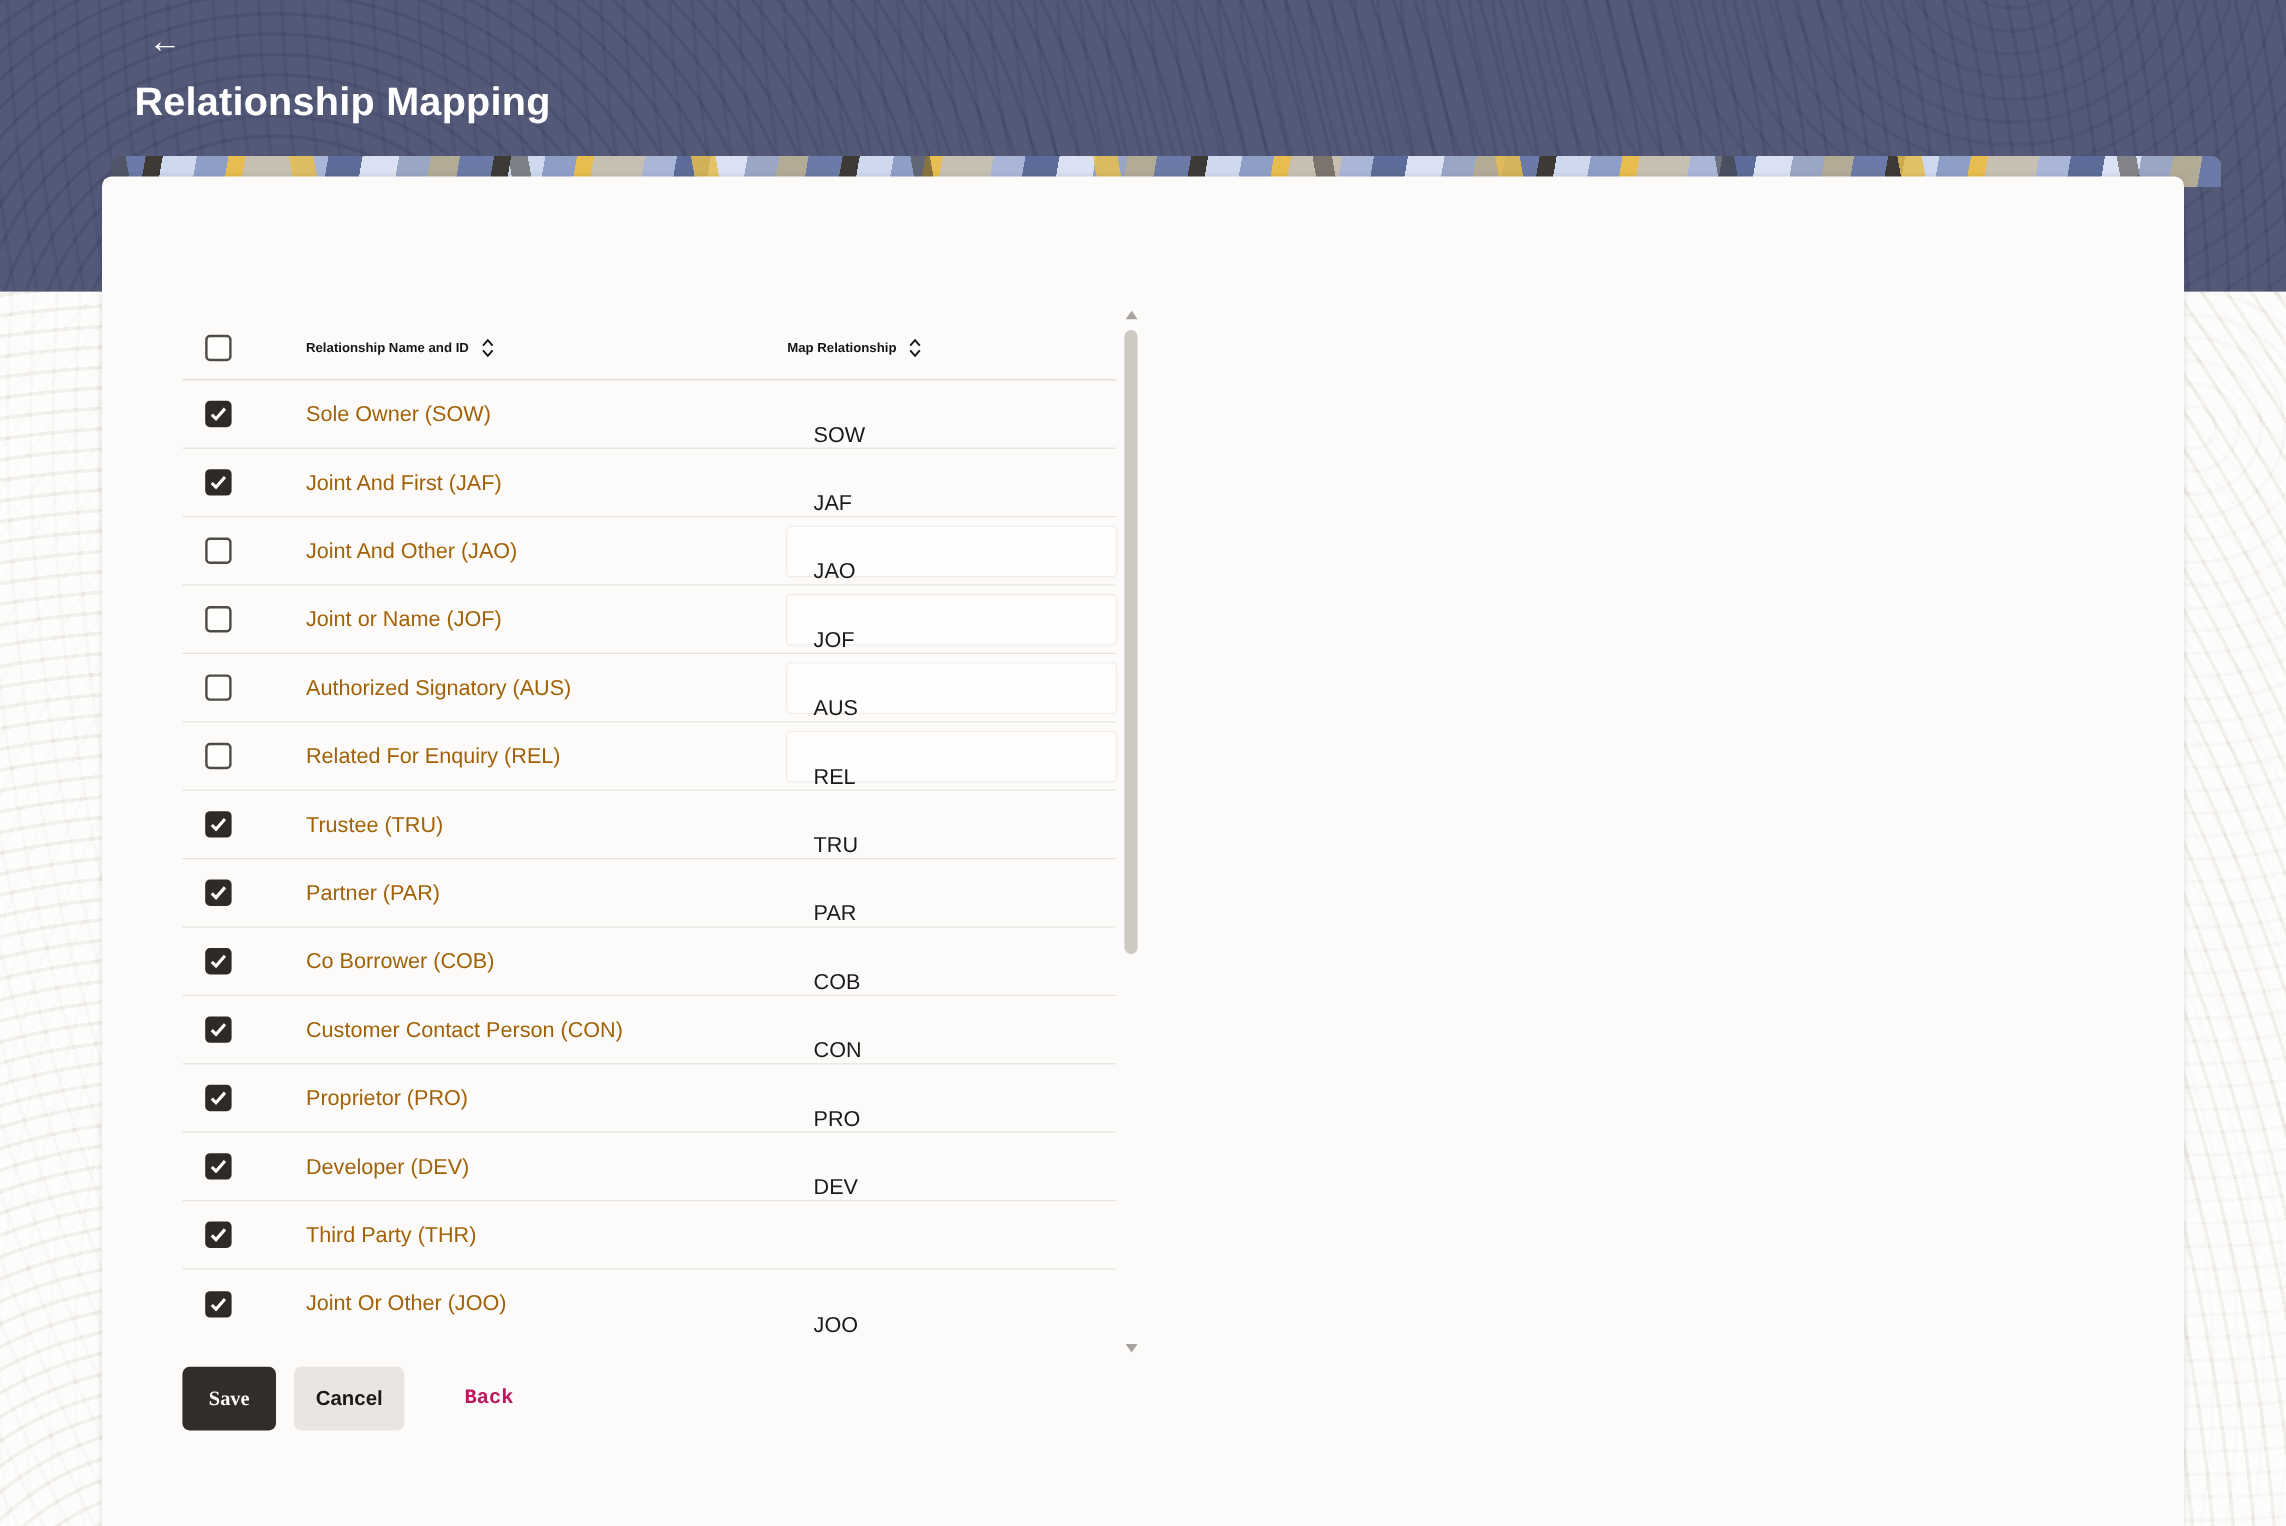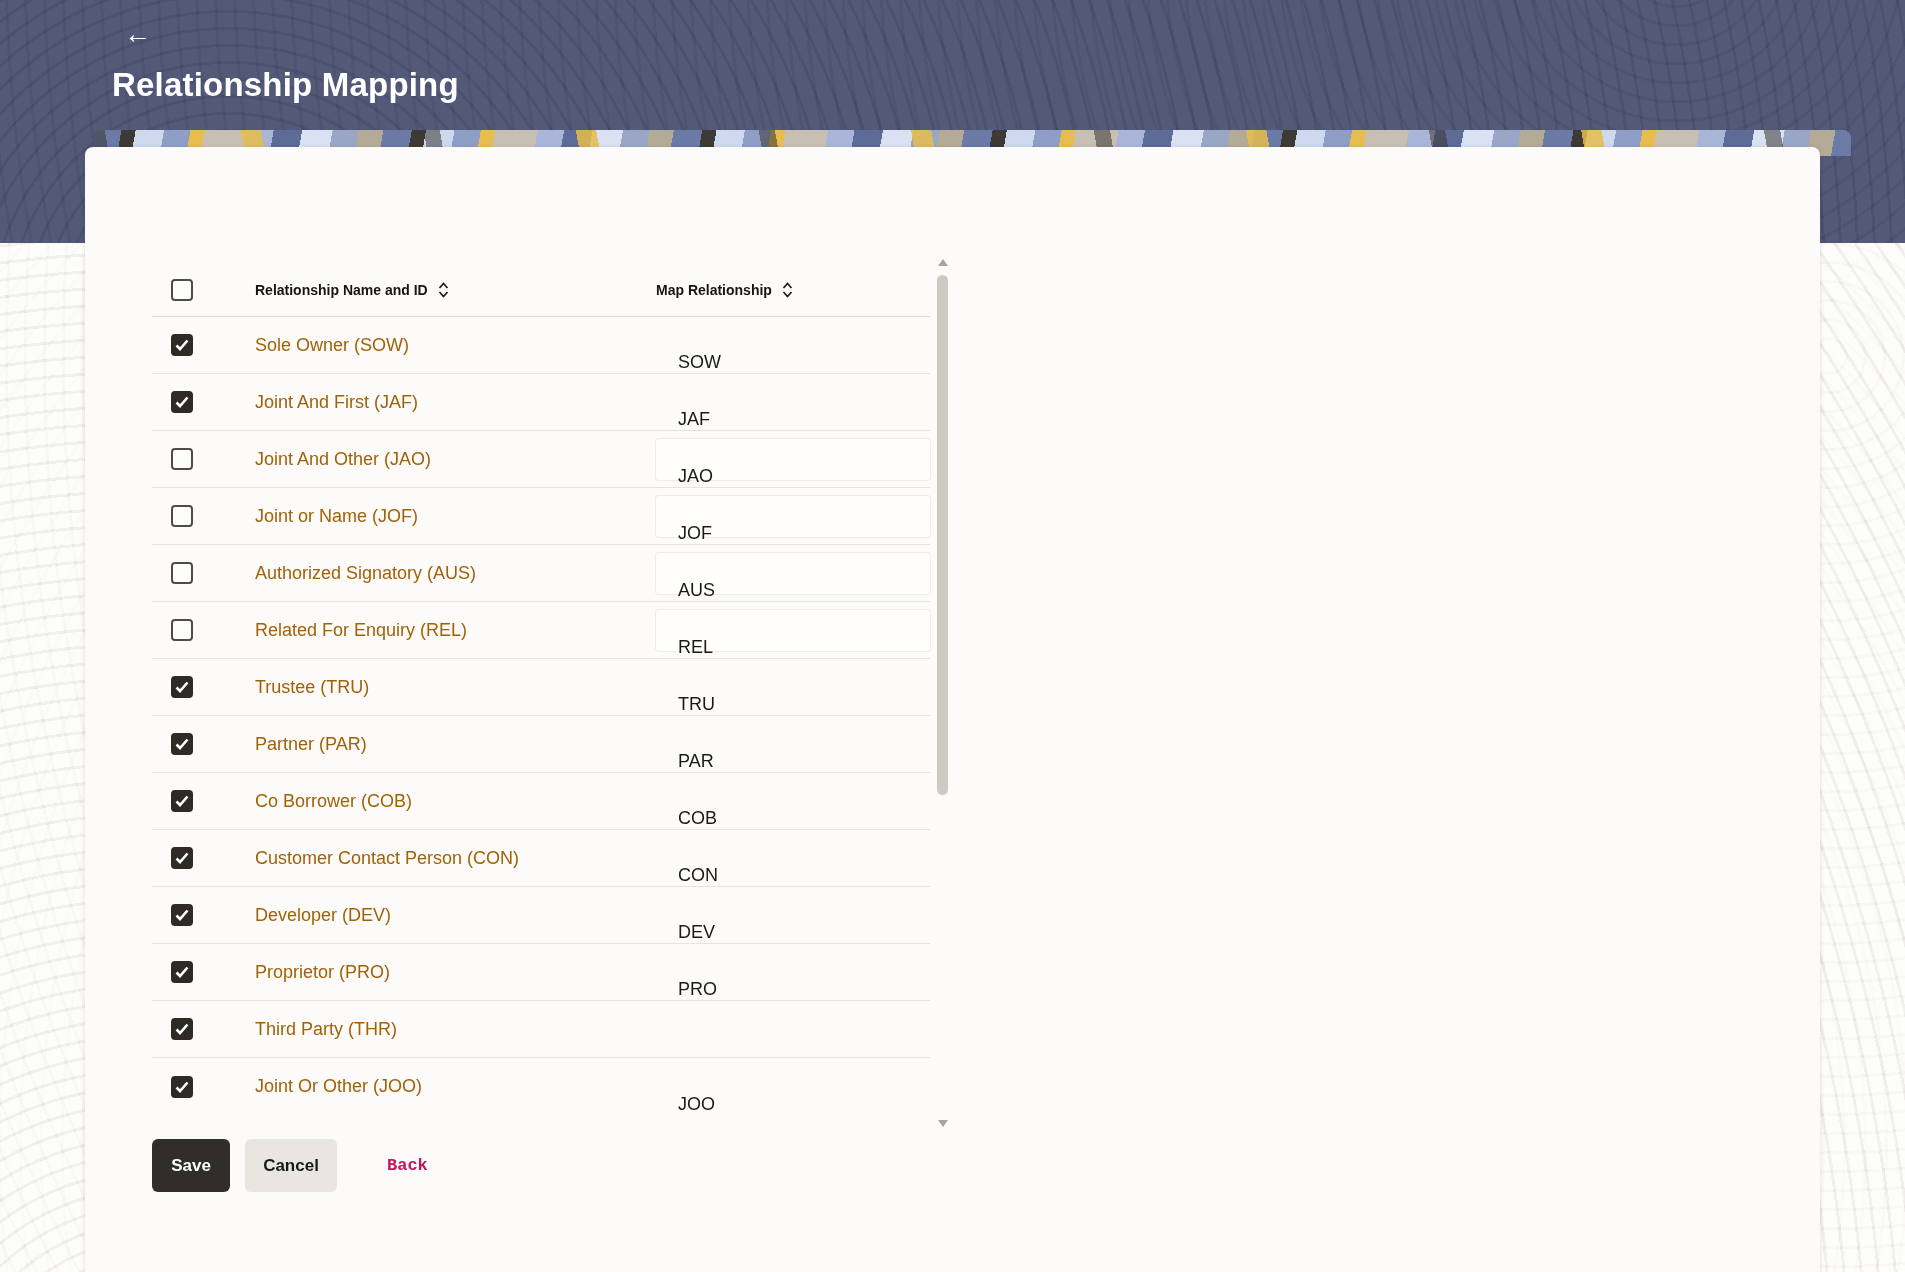--- a/index.html
+++ b/index.html
@@ -53,21 +53,21 @@
   .t-body .t-row:last-child { border-bottom:none; }
 
   .cell-cb { padding-left:19px; display:flex; align-items:center; }
   .checkbox { width:22px; height:22px; border:2px solid #4f4b45; border-radius:4px;
     background:#fdfdfc; display:flex; align-items:center; justify-content:center; cursor:pointer; }
   .checkbox svg { display:none; }
   .checkbox.checked { background:#2e2a26; border-color:#2e2a26; }
   .checkbox.checked svg { display:block; }
 
   .cell-name { font-size:18px; color:#a16207; }
-  .head-label { font-size:14px; font-weight:700; color:#161513; display:inline-flex; align-items:center; gap:9px; cursor:pointer; }
+  .head-label { font-size:11px; font-weight:700; color:#161513; display:inline-flex; align-items:center; gap:9px; cursor:pointer; }
   .sort-icon { display:inline-flex; }
 
   .cell-code { position:relative; height:100%; display:flex; align-items:flex-end; }
   .code-text { font-size:18px; color:#1c1a18; padding-left:22px; }
   .cell-code.input-box { }
   .cell-code.input-box .code-box { position:absolute; left:0; top:8px; width:274px; height:41px;
     background:#fffefd; border-radius:3px; box-shadow:0 0 0 1px rgba(215,210,203,.35); }
   .cell-code .code-text { position:relative; z-index:1; }
 
   
@@ -75,21 +75,21 @@
   .scroll-up, .scroll-down { position:absolute; left:2px; width:0; height:0; cursor:pointer; }
   .scroll-up { top:0; border-left:5px solid transparent; border-right:5px solid transparent; border-bottom:7px solid #a8a39c; }
   .scroll-down { bottom:0; border-left:5px solid transparent; border-right:5px solid transparent; border-top:7px solid #a8a39c; }
   .scroll-thumb { position:absolute; left:1px; top:16px; width:11px; height:520px;
     background:#cdc9c3; border-radius:6px; cursor:pointer; }
 
   
   .actions { position:absolute; left:67px; top:992px; display:flex; align-items:center; }
   .btn { height:53px; border:none; border-radius:6px; font-family:"Liberation Sans", sans-serif;
     font-size:17px; font-weight:700; cursor:pointer; }
-  .btn-save { width:78px; background:#312d2a; color:#ffffff; }
+  .btn-save { width:78px; background:#312d2a; color:#ffffff;font-family:Liberation Serif, serif; }
   .btn-cancel { width:92px; margin-left:15px; background:#e9e6e2; color:#1c1a18; }
   .btn-back { margin-left:40px; background:none; color:#be185d; padding:0 10px;font-family:Liberation Mono, monospace; }
 </style>
 </head>
 <body>
 
 <div class="page">
 
   <div class="top-band"></div>
 
@@ -271,37 +271,37 @@
         </div>
 
         <div class="t-row">
           <div class="cell-cb">
             <div class="checkbox checked">
               <svg width="14" height="12" viewBox="0 0 14 12">
                 <path d="M1.5 6.5 L5 10 L12.5 1.5" fill="none" stroke="#ffffff" stroke-width="2.6"></path>
               </svg>
             </div>
           </div>
+          <div class="cell-name">Proprietor (PRO)</div>
+          <div class="cell-code">
+            <span class="code-text">PRO</span>
+          </div>
+        </div>
+
+        <div class="t-row">
+          <div class="cell-cb">
+            <div class="checkbox checked">
+              <svg width="14" height="12" viewBox="0 0 14 12">
+                <path d="M1.5 6.5 L5 10 L12.5 1.5" fill="none" stroke="#ffffff" stroke-width="2.6"></path>
+              </svg>
+            </div>
+          </div>
           <div class="cell-name">Developer (DEV)</div>
           <div class="cell-code">
             <span class="code-text">DEV</span>
-          </div>
-        </div>
-
-        <div class="t-row">
-          <div class="cell-cb">
-            <div class="checkbox checked">
-              <svg width="14" height="12" viewBox="0 0 14 12">
-                <path d="M1.5 6.5 L5 10 L12.5 1.5" fill="none" stroke="#ffffff" stroke-width="2.6"></path>
-              </svg>
-            </div>
-          </div>
-          <div class="cell-name">Proprietor (PRO)</div>
-          <div class="cell-code">
-            <span class="code-text">PRO</span>
           </div>
         </div>
 
         <div class="t-row">
           <div class="cell-cb">
             <div class="checkbox checked">
               <svg width="14" height="12" viewBox="0 0 14 12">
                 <path d="M1.5 6.5 L5 10 L12.5 1.5" fill="none" stroke="#ffffff" stroke-width="2.6"></path>
               </svg>
             </div>

